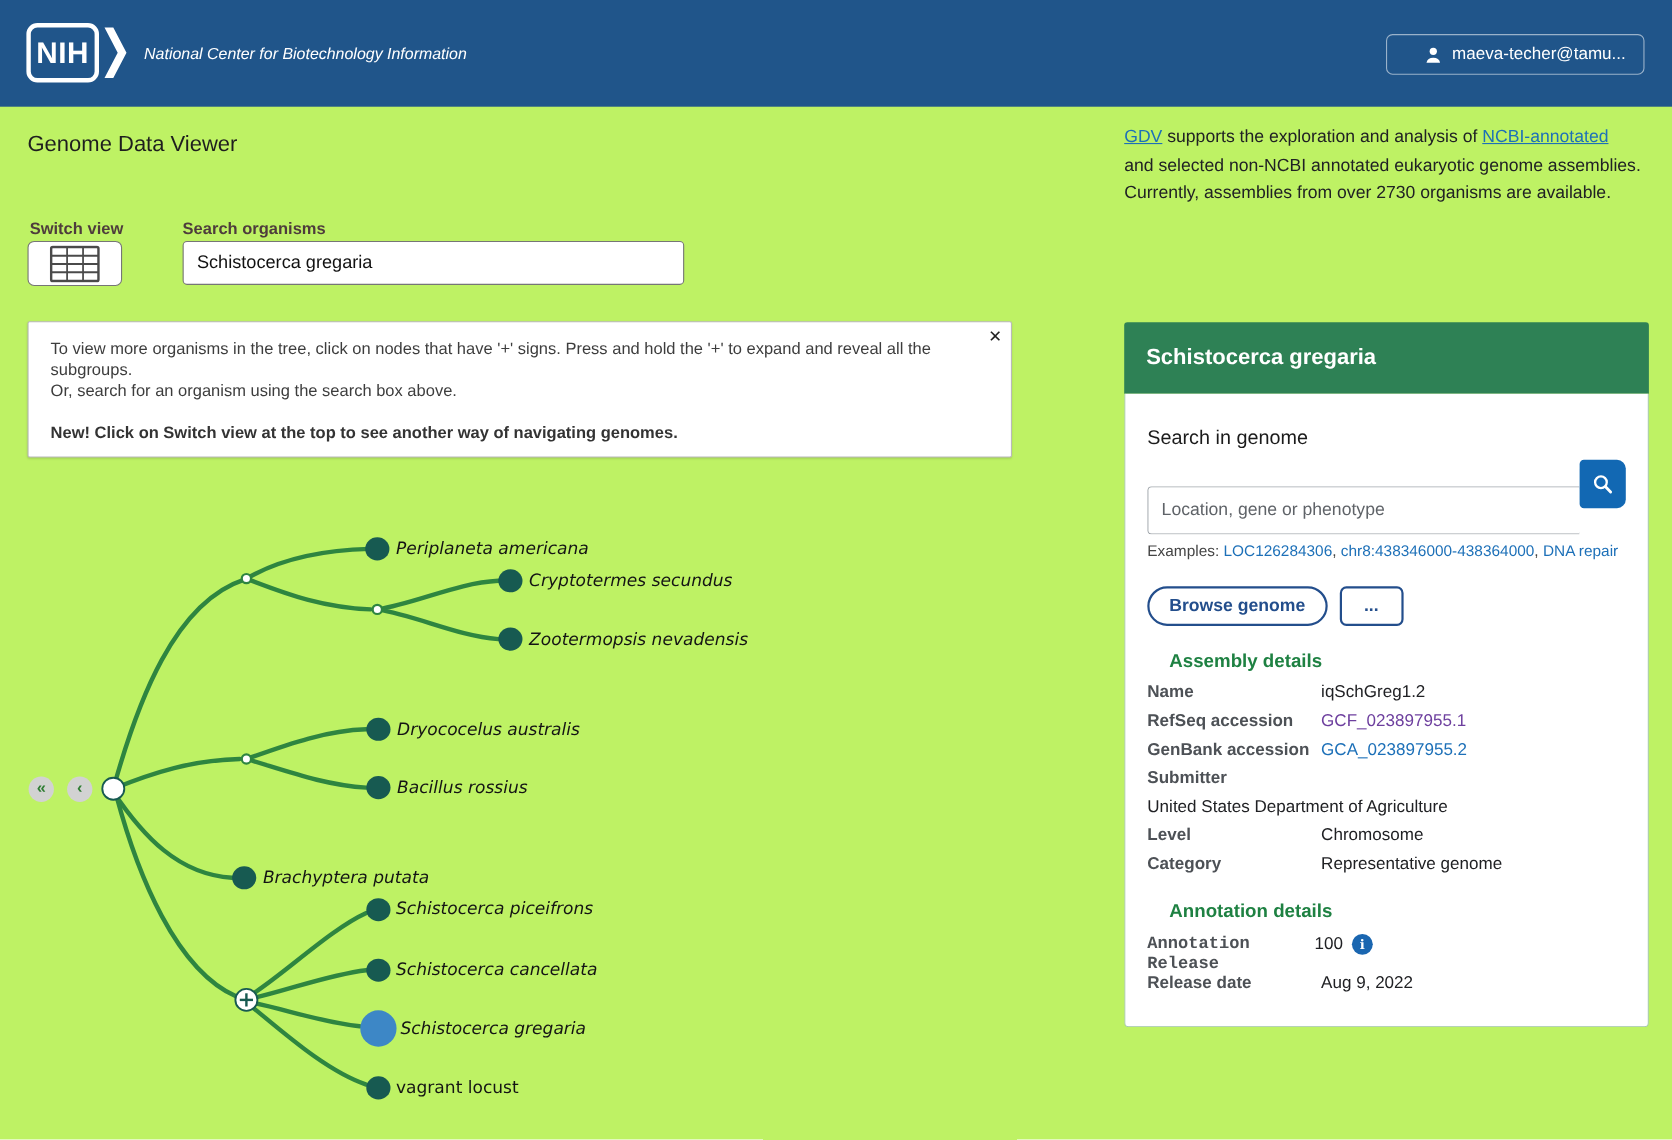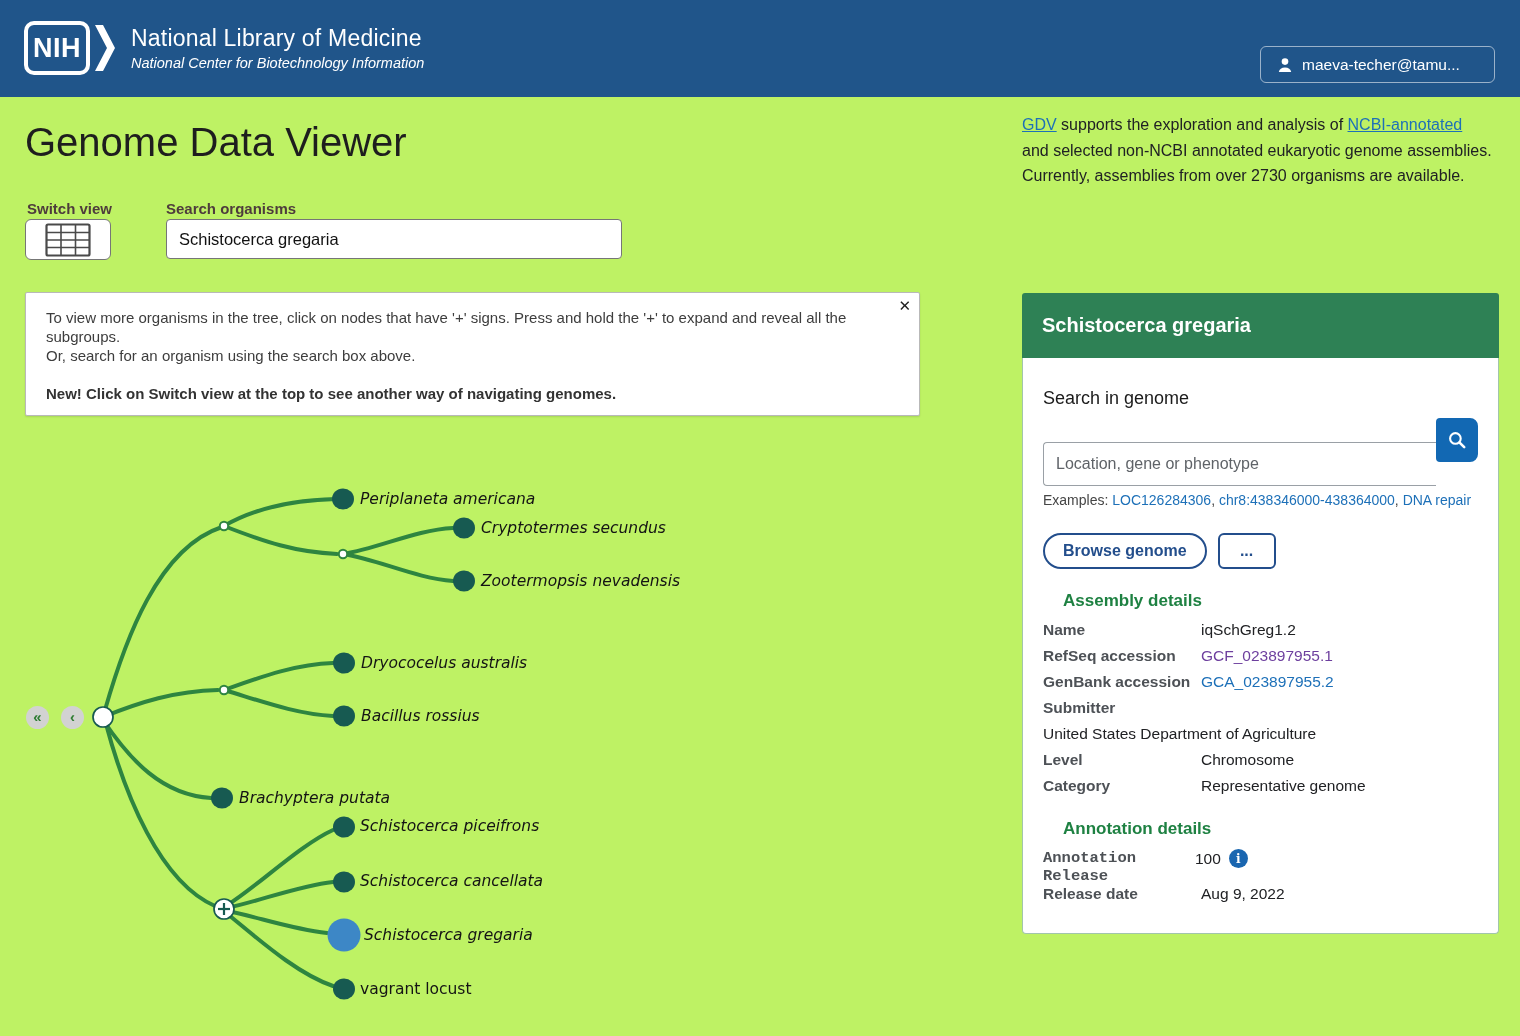--- a/index.html
+++ b/index.html
@@ -12,25 +12,25 @@
   .hdr-logo-wrap { position:absolute; left:24px; top:21px; display:flex; align-items:center; }
   .nih-box { width:66px; height:54px; border:4px solid #fff; border-radius:10px;
              display:flex; align-items:center; justify-content:center; }
   .nih-box span { color:#fff; font-weight:bold; font-size:27px; letter-spacing:0.5px; }
   .nih-chev { margin-left:3px; }
   .hdr-titles { margin-left:14px; color:#fff; }
   .hdr-title { font-size:23px; font-weight:500; letter-spacing:0.2px; }
   .hdr-sub { font-size:14.5px; font-style:italic; margin-top:3px; font-weight:300; }
   .user-btn { position:absolute; right:25px; top:31px; height:37px; min-width:235px;
               border:1px solid rgba(255,255,255,0.55); border-radius:6px; background:transparent;
-              color:#fff; font-size:15.5px; display:flex; align-items:center; justify-content:flex-start;
-              gap:9px; padding:0 16px; cursor:pointer; font-family:inherit;margin-top:15px; }
-
-  
-  .page-title { position:absolute; left:25px; top:120px; font-size:40px; font-weight:500; color:#1e1e1e; }
+              color:#fff; font-size:15.5px; display:flex; align-items:center; justify-content:flex-end;
+              gap:9px; padding:0 16px; cursor:pointer; font-family:inherit; }
+
+  
+  .page-title { position:absolute; left:25px; top:120px; font-size:20px; font-weight:500; color:#1e1e1e; }
   .tool-label { position:absolute; font-size:15px; font-weight:bold; color:#4e3c3c; }
   .switch-btn { position:absolute; left:25px; top:219px; width:86px; height:41px; background:#fff;
                 border:1px solid #767676; border-radius:6px; display:flex; align-items:center;
                 justify-content:center; cursor:pointer; }
   .org-input { position:absolute; left:166px; top:219px; width:456px; height:40px;
                border:1px solid #767676; border-radius:4px; font-size:16.5px; color:#111;
                padding:0 12px; font-family:inherit; }
 
   
   .notice { position:absolute; left:25px; top:292px; width:895px; height:124px; background:#fff;
@@ -89,21 +89,20 @@
 
   <div class="hdr">
     <div class="hdr-logo-wrap">
       <div class="nih-box">
         <span>NIH</span>
       </div>
       <svg class="nih-chev" width="24" height="54" viewBox="0 0 24 54">
         <path d="M2 4 L10 4 L22 27 L10 50 L2 50 L14 27 Z" fill="#fff"></path>
       </svg>
       <div class="hdr-titles">
-        <div class="hdr-title">National Library of Medicine</div>
         <div class="hdr-sub">National Center for Biotechnology Information</div>
       </div>
     </div>
     <button class="user-btn">
       <svg width="16" height="16" viewBox="0 0 16 16">
         <circle cx="8" cy="4.6" r="3.3" fill="#fff"></circle>
         <path d="M1.8 15 a6.3,5.6 0 0 1 12.4,0 Z" fill="#fff"></path>
       </svg>
       <span>maeva-techer@tamu...</span>
     </button>

